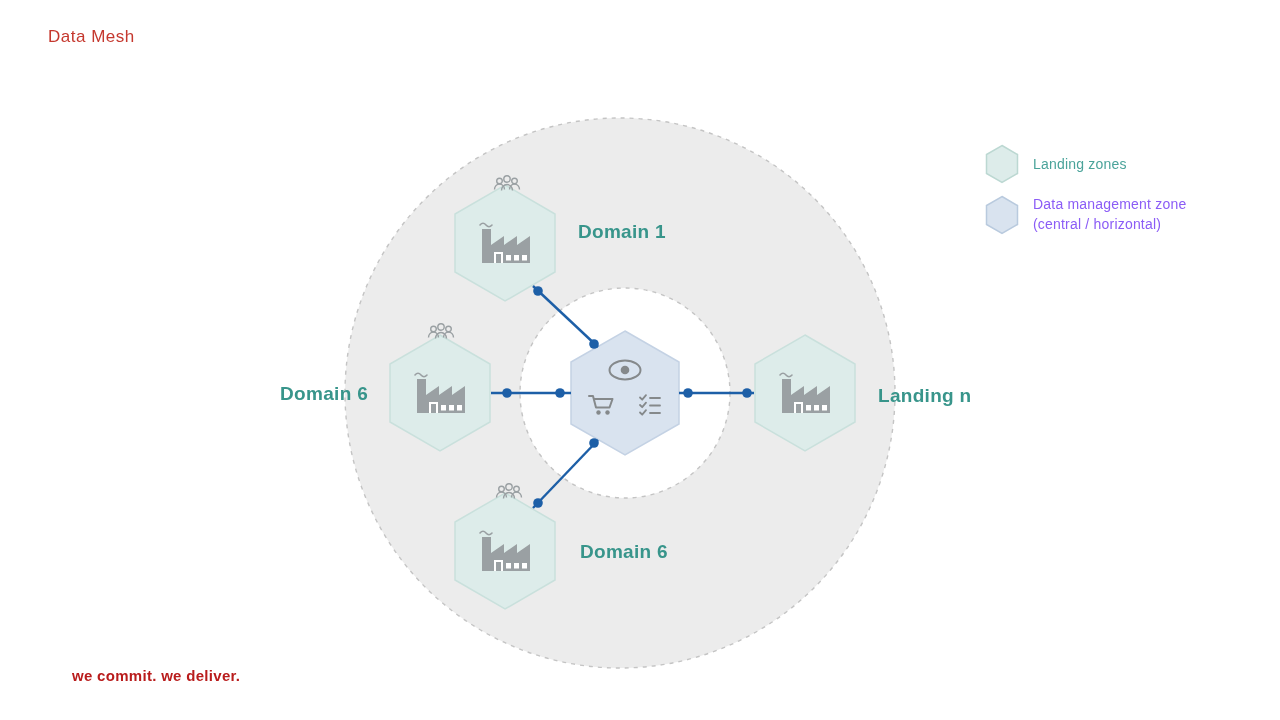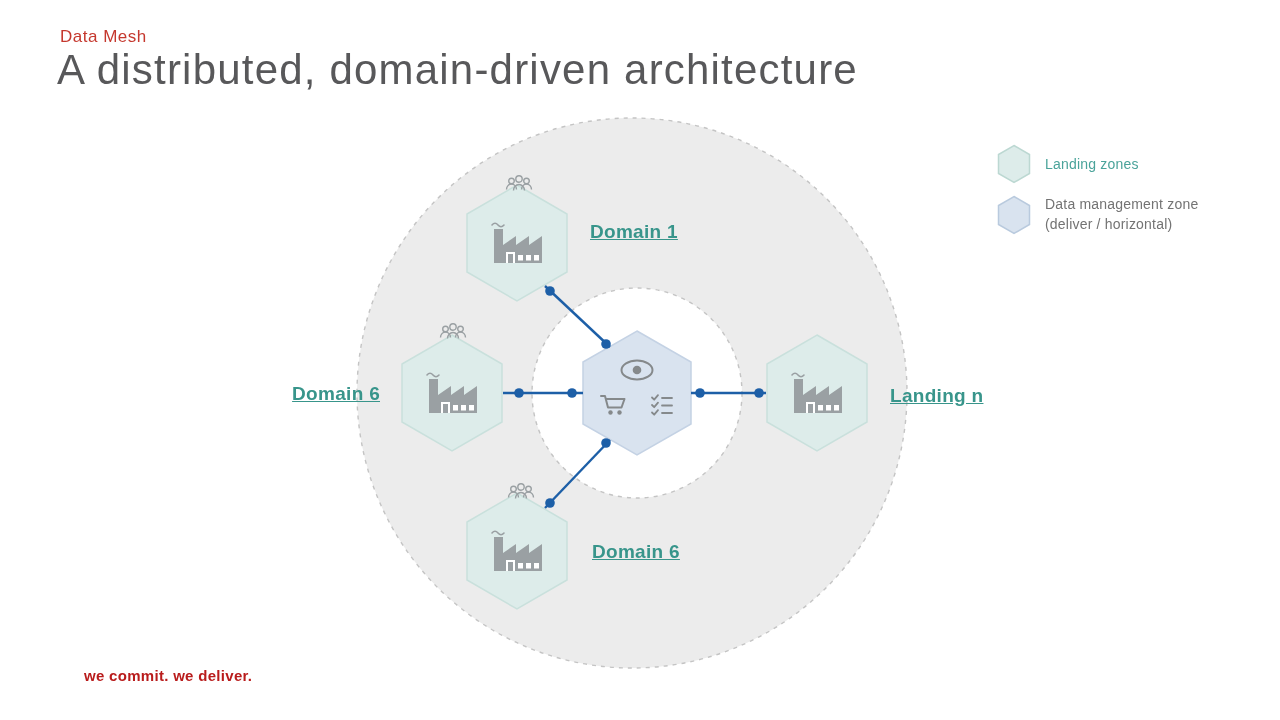--- a/index.html
+++ b/index.html
@@ -1,50 +1,49 @@
 <!DOCTYPE html>
 <html><head>
 <meta charset="utf-8">
 <style>
   html,body { margin:0; padding:0; background:#fff; }
   .slide {
     position:relative; width:1220px; height:720px; background:#ffffff;
-    font-family:"Liberation Sans", sans-serif; overflow:hidden;margin-left:12px;
+    font-family:"Liberation Sans", sans-serif; overflow:hidden;
   }
   .eyebrow {
     position:absolute; left:48px; top:27px;
     font-size:17px; letter-spacing:.5px; color:#c5382e;
   }
   .title {
     position:absolute; left:45px; top:46px;
     font-size:42px; font-weight:400; letter-spacing:1.2px; color:#58585a;
   }
   .diagram { position:absolute; left:0; top:0; }
   .domain-label {
     position:absolute; font-size:19px; font-weight:bold;
-    color:#38958b; letter-spacing:.3px; white-space:nowrap;text-decoration:underline;
+    color:#38958b; letter-spacing:.3px; white-space:nowrap;
   }
   .legend { position:absolute; left:984px; top:144px; width:280px; }
   .legend-item { display:flex; align-items:center; gap:13px; margin-bottom:11px; }
   .legend-text { font-size:14px; letter-spacing:.2px; }
   .legend-text.teal { color:#4aa39a; }
-  .legend-text.blue { color:#737373; line-height:1.42; }
+  .legend-text.blue { color:#8b5cf6; line-height:1.42; }
   .tagline {
     position:absolute; left:72px; top:667px;
     font-size:15px; font-weight:bold; color:#b91c1c; letter-spacing:.3px;
   }
   .logo { position:absolute; left:1220px; top:656px; }
 </style>
 </head>
 <body>
 
 <div class="slide">
 
   <div class="eyebrow">Data Mesh</div>
-  <div class="title">A distributed, domain-driven architecture</div>
 
   <svg class="diagram" width="1280" height="720" viewBox="0 0 1280 720">
     <defs>
       <g id="factory">
         <path d="M3,6 q3,-3.5 6,0 q3,3.5 6,0" fill="none" stroke="#9aa0a3" stroke-width="1.6" stroke-linecap="round"></path>
         <rect x="5" y="10" width="9" height="34" fill="#9aa0a3"></rect>
         <path d="M14,44 V26 L27,17 V26 L40,17 V26 L53,17 V44 Z" fill="#9aa0a3"></path>
         <path d="M18,44 V34 h7 V44" fill="none" stroke="#ffffff" stroke-width="2"></path>
         <rect x="29" y="36" width="5" height="5.5" fill="#ffffff"></rect>
         <rect x="37" y="36" width="5" height="5.5" fill="#ffffff"></rect>
@@ -126,21 +125,21 @@
         <polygon points="18,1.5 33.5,10.5 33.5,29.5 18,38.5 2.5,29.5 2.5,10.5" stroke="#bcd8d2" stroke-width="1.5" fill="#ddecea"></polygon>
       </svg>
       <div class="legend-text teal">Landing zones</div>
     </div>
     <div class="legend-item">
       <svg width="36" height="40" viewBox="0 0 36 40">
         <polygon points="18,1.5 33.5,10.5 33.5,29.5 18,38.5 2.5,29.5 2.5,10.5" stroke="#b9cade" stroke-width="1.5" fill="#d9e3ef"></polygon>
       </svg>
       <div class="legend-text blue">
         <div>Data management zone</div>
-        <div>(deliver / horizontal)</div>
+        <div>(central / horizontal)</div>
       </div>
     </div>
   </div>
 
   <div class="tagline">we commit. we deliver.</div>
 
   <svg class="logo" width="44" height="46" viewBox="0 0 44 46">
     <circle cx="17" cy="28" r="13" fill="#e1392d"></circle>
     <rect x="28" y="3" width="7.5" height="38" rx="3.5" fill="#4a4a4b"></rect>
   </svg>

